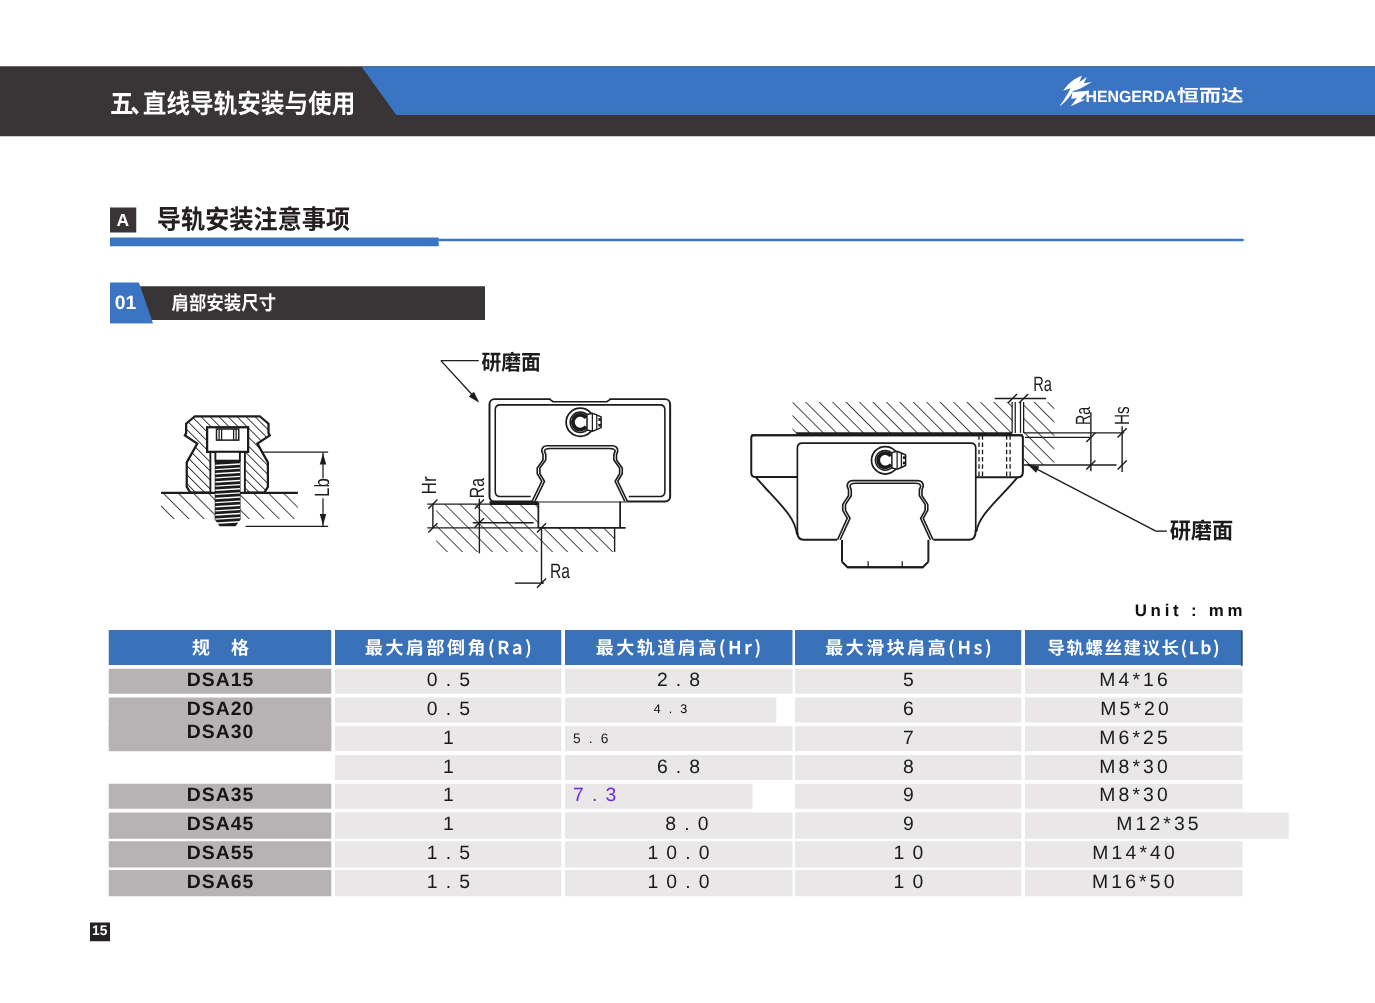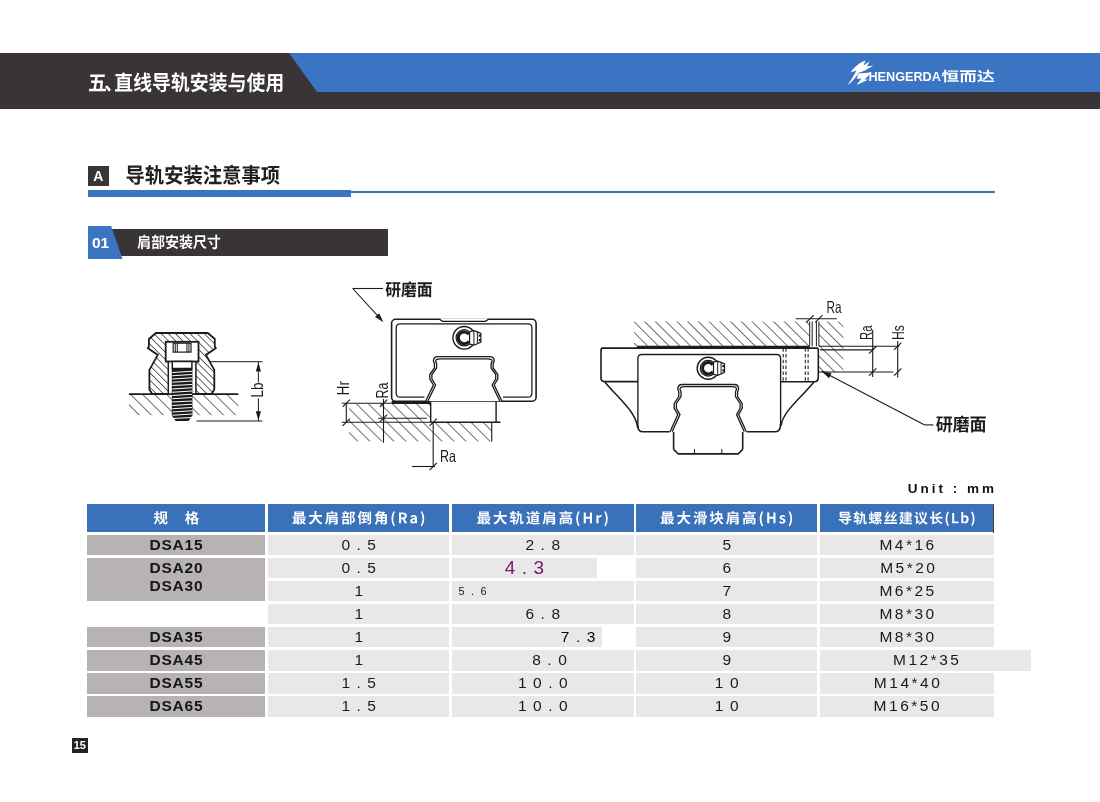--- a/index.html
+++ b/index.html
@@ -20,36 +20,36 @@
 <div style="position:absolute;left:451.9px;top:504.0px;width:181.8px;height:28.0px;background:#3a72ba"></div>
 <div style="position:absolute;left:636.2px;top:504.0px;width:181.0px;height:28.0px;background:#3a72ba"></div>
 <div style="position:absolute;left:819.7px;top:504.0px;width:174.3px;height:28.0px;background:#3a72ba"></div>
 <div style="position:absolute;left:87.3px;top:534.5px;width:178.2px;height:20.6px;background:#b7b3b4;font-weight:bold;font-size:15.5px;letter-spacing:0.8px;color:#151515;text-align:center;line-height:20.6px">DSA15</div>
 <div style="position:absolute;left:268.0px;top:534.5px;width:181.4px;height:20.6px;background:#e9e7e8;font-size:15.5px;letter-spacing:6.5px;padding-left:6.5px;color:#1a1a1a;text-align:center;line-height:20.6px">0.5</div>
 <div style="position:absolute;left:451.9px;top:534.5px;width:181.8px;height:20.6px;background:#e9e7e8;font-size:15.5px;letter-spacing:6.5px;padding-left:6.5px;color:#1a1a1a;text-align:center;line-height:20.6px">2.8</div>
 <div style="position:absolute;left:636.2px;top:534.5px;width:181.0px;height:20.6px;background:#e9e7e8;font-size:15.5px;letter-spacing:6.5px;padding-left:6.5px;color:#1a1a1a;text-align:center;line-height:20.6px">5</div>
 <div style="position:absolute;left:819.7px;top:534.5px;width:174.3px;height:20.6px;background:#e9e7e8;font-size:15.5px;letter-spacing:2.5px;padding-left:2.5px;color:#1a1a1a;text-align:center;line-height:20.6px">M4*16</div>
 <div style="position:absolute;left:87.3px;top:557.6px;width:178.2px;height:20.6px;background:#b7b3b4;font-weight:bold;font-size:15.5px;letter-spacing:0.8px;color:#151515;text-align:center;line-height:20.6px">DSA20</div>
 <div style="position:absolute;left:268.0px;top:557.6px;width:181.4px;height:20.6px;background:#e9e7e8;font-size:15.5px;letter-spacing:6.5px;padding-left:6.5px;color:#1a1a1a;text-align:center;line-height:20.6px">0.5</div>
-<div style="position:absolute;left:451.9px;top:557.6px;width:145px;height:20.6px;background:#e9e7e8;font-size:19px;letter-spacing:6.5px;padding-left:6.5px;color:#701a75;text-align:center;line-height:20.6px">4.3</div>
+<div style="position:absolute;left:451.9px;top:557.6px;width:169px;height:20.6px;background:#e9e7e8;font-size:10px;letter-spacing:6.5px;padding-left:6.5px;color:#000000;text-align:center;line-height:20.6px">4.3</div>
 <div style="position:absolute;left:636.2px;top:557.6px;width:181.0px;height:20.6px;background:#e9e7e8;font-size:15.5px;letter-spacing:6.5px;padding-left:6.5px;color:#1a1a1a;text-align:center;line-height:20.6px">6</div>
 <div style="position:absolute;left:819.7px;top:557.6px;width:174.3px;height:20.6px;background:#e9e7e8;font-size:15.5px;letter-spacing:2.5px;padding-left:4px;color:#1a1a1a;text-align:center;line-height:20.6px">M5*20</div>
 <div style="position:absolute;left:87.3px;top:580.7px;width:178.2px;height:20.6px;background:#b7b3b4;font-weight:bold;font-size:15.5px;letter-spacing:0.8px;color:#151515;text-align:center;line-height:20.6px">DSA25</div>
 <div style="position:absolute;left:268.0px;top:580.7px;width:181.4px;height:20.6px;background:#e9e7e8;font-size:15.5px;letter-spacing:6.5px;padding-left:6.5px;color:#1a1a1a;text-align:center;line-height:20.6px">1</div>
 <div style="position:absolute;left:451.9px;top:580.7px;width:181.8px;height:20.6px;background:#e9e7e8;font-size:11px;letter-spacing:6.5px;padding-left:6.5px;color:#1a1a1a;text-align:left;line-height:20.6px">5.6</div>
 <div style="position:absolute;left:636.2px;top:580.7px;width:181.0px;height:20.6px;background:#e9e7e8;font-size:15.5px;letter-spacing:6.5px;padding-left:6.5px;color:#1a1a1a;text-align:center;line-height:20.6px">7</div>
 <div style="position:absolute;left:819.7px;top:580.7px;width:174.3px;height:20.6px;background:#e9e7e8;font-size:15.5px;letter-spacing:2.5px;padding-left:2.5px;color:#1a1a1a;text-align:center;line-height:20.6px">M6*25</div>
 <div style="position:absolute;left:87.3px;top:576px;width:178.2px;height:20.6px;background:#b7b3b4;font-weight:bold;font-size:15.5px;letter-spacing:0.8px;color:#151515;text-align:center;line-height:20.6px">DSA30</div>
 <div style="position:absolute;left:268.0px;top:603.8px;width:181.4px;height:20.6px;background:#e9e7e8;font-size:15.5px;letter-spacing:6.5px;padding-left:6.5px;color:#1a1a1a;text-align:center;line-height:20.6px">1</div>
 <div style="position:absolute;left:451.9px;top:603.8px;width:181.8px;height:20.6px;background:#e9e7e8;font-size:15.5px;letter-spacing:6.5px;padding-left:6.5px;color:#1a1a1a;text-align:center;line-height:20.6px">6.8</div>
 <div style="position:absolute;left:636.2px;top:603.8px;width:181.0px;height:20.6px;background:#e9e7e8;font-size:15.5px;letter-spacing:6.5px;padding-left:6.5px;color:#1a1a1a;text-align:center;line-height:20.6px">8</div>
 <div style="position:absolute;left:819.7px;top:603.8px;width:174.3px;height:20.6px;background:#e9e7e8;font-size:15.5px;letter-spacing:2.5px;padding-left:2.5px;color:#1a1a1a;text-align:center;line-height:20.6px">M8*30</div>
 <div style="position:absolute;left:87.3px;top:626.9px;width:178.2px;height:20.6px;background:#b7b3b4;font-weight:bold;font-size:15.5px;letter-spacing:0.8px;color:#151515;text-align:center;line-height:20.6px">DSA35</div>
 <div style="position:absolute;left:268.0px;top:626.9px;width:181.4px;height:20.6px;background:#e9e7e8;font-size:15.5px;letter-spacing:6.5px;padding-left:6.5px;color:#1a1a1a;text-align:center;line-height:20.6px">1</div>
-<div style="position:absolute;left:451.9px;top:626.9px;width:150px;height:20.6px;background:#e9e7e8;font-size:15.5px;letter-spacing:6.5px;padding-left:6.5px;color:#000000;text-align:right;line-height:20.6px">7.3</div>
+<div style="position:absolute;left:451.9px;top:626.9px;width:150px;height:20.6px;background:#e9e7e8;font-size:15.5px;letter-spacing:6.5px;padding-left:6.5px;color:#6d28d9;text-align:left;line-height:20.6px">7.3</div>
 <div style="position:absolute;left:636.2px;top:626.9px;width:181.0px;height:20.6px;background:#e9e7e8;font-size:15.5px;letter-spacing:6.5px;padding-left:6.5px;color:#1a1a1a;text-align:center;line-height:20.6px">9</div>
 <div style="position:absolute;left:819.7px;top:626.9px;width:174.3px;height:20.6px;background:#e9e7e8;font-size:15.5px;letter-spacing:2.5px;padding-left:2.5px;color:#1a1a1a;text-align:center;line-height:20.6px">M8*30</div>
 <div style="position:absolute;left:87.3px;top:650.0px;width:178.2px;height:20.6px;background:#b7b3b4;font-weight:bold;font-size:15.5px;letter-spacing:0.8px;color:#151515;text-align:center;line-height:20.6px">DSA45</div>
 <div style="position:absolute;left:268.0px;top:650.0px;width:181.4px;height:20.6px;background:#e9e7e8;font-size:15.5px;letter-spacing:6.5px;padding-left:6.5px;color:#1a1a1a;text-align:center;line-height:20.6px">1</div>
 <div style="position:absolute;left:451.9px;top:650.0px;width:181.8px;height:20.6px;background:#e9e7e8;font-size:15.5px;letter-spacing:6.5px;padding-left:20px;color:#1a1a1a;text-align:center;line-height:20.6px">8.0</div>
 <div style="position:absolute;left:636.2px;top:650.0px;width:181.0px;height:20.6px;background:#e9e7e8;font-size:15.5px;letter-spacing:6.5px;padding-left:6.5px;color:#1a1a1a;text-align:center;line-height:20.6px">9</div>
 <div style="position:absolute;left:819.7px;top:650.0px;width:211px;height:20.6px;background:#e9e7e8;font-size:15.5px;letter-spacing:2.5px;padding-left:4px;color:#1a1a1a;text-align:center;line-height:20.6px">M12*35</div>
 <div style="position:absolute;left:87.3px;top:673.1px;width:178.2px;height:20.6px;background:#b7b3b4;font-weight:bold;font-size:15.5px;letter-spacing:0.8px;color:#151515;text-align:center;line-height:20.6px">DSA55</div>
 <div style="position:absolute;left:268.0px;top:673.1px;width:181.4px;height:20.6px;background:#e9e7e8;font-size:15.5px;letter-spacing:6.5px;padding-left:6.5px;color:#1a1a1a;text-align:center;line-height:20.6px">1.5</div>
 <div style="position:absolute;left:451.9px;top:673.1px;width:181.8px;height:20.6px;background:#e9e7e8;font-size:15.5px;letter-spacing:6.5px;padding-left:6.5px;color:#1a1a1a;text-align:center;line-height:20.6px">10.0</div>

